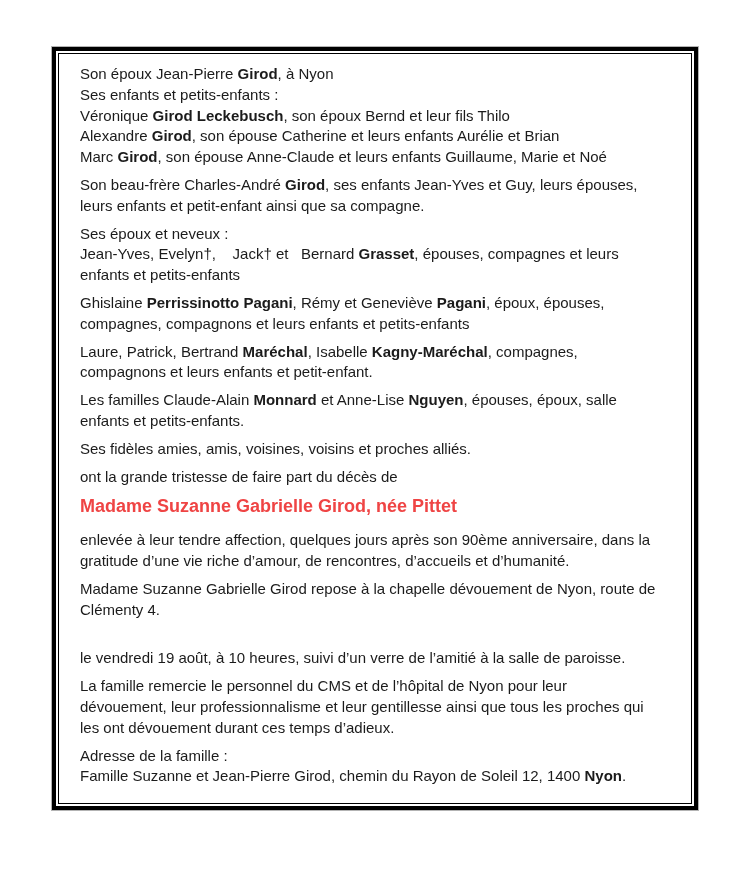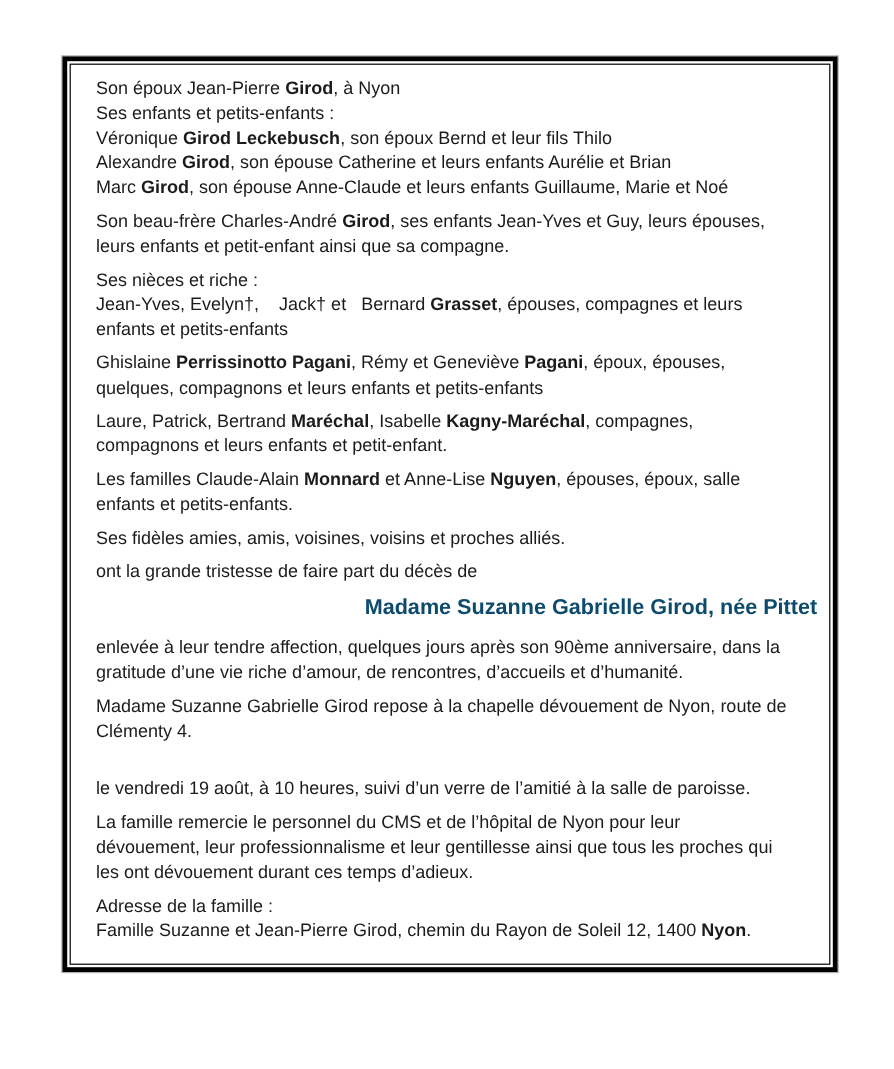--- a/index.html
+++ b/index.html
@@ -36,41 +36,41 @@
     font-size: 15px;
     line-height: 20.8px;
     white-space: pre-wrap;
     color: #1b1b1b;
   }
   .frame-inner p.title {
     margin: 5px 0 11px 0;
     font-size: 18px;
     line-height: 25px;
     font-weight: 700;
-    text-align: right;
+    text-align: left;
     white-space: pre-wrap;
-    color: #0c4a6e;
+    color: #ef4444;
   }
   .frame-inner p:last-child {
     margin-bottom: 4px;
   }
   .bold {
     font-weight: 700;
   }
 </style>
 </head>
 <body style="background: rgb(255, 255, 255); color: rgb(27, 27, 27);">
 
 <div class="frame-outer" style="border-color: rgb(0, 0, 0); box-shadow: rgb(179, 179, 179) 0px 0px 0px 1px;">
   <div class="frame-inner" style="border-color: rgb(0, 0, 0);">
 
   <p class="body"><span>Son époux Jean-Pierre </span><span class="bold">Girod</span><span>, à Nyon</span><br><span>Ses enfants et petits-enfants :</span><br><span>Véronique </span><span class="bold">Girod Leckebusch</span><span>, son époux Bernd et leur fils Thilo</span><br><span>Alexandre </span><span class="bold">Girod</span><span>, son épouse Catherine et leurs enfants Aurélie et Brian</span><br><span>Marc </span><span class="bold">Girod</span><span>, son épouse Anne-Claude et leurs enfants Guillaume, Marie et Noé</span></p>
       <p class="body"><span>Son beau-frère Charles-André </span><span class="bold">Girod</span><span>, ses enfants Jean-Yves et Guy, leurs épouses,</span><br><span>leurs enfants et petit-enfant ainsi que sa compagne.</span></p>
-      <p class="body"><span>Ses nièces et riche :</span><br><span>Jean-Yves, Evelyn†,    Jack† et   Bernard </span><span class="bold">Grasset</span><span>, épouses, compagnes et leurs</span><br><span>enfants et petits-enfants</span></p>
-      <p class="body"><span>Ghislaine </span><span class="bold">Perrissinotto Pagani</span><span>, Rémy et Geneviève </span><span class="bold">Pagani</span><span>, époux, épouses,</span><br><span>quelques, compagnons et leurs enfants et petits-enfants</span></p>
+      <p class="body"><span>Ses époux et neveux :</span><br><span>Jean-Yves, Evelyn†,    Jack† et   Bernard </span><span class="bold">Grasset</span><span>, épouses, compagnes et leurs</span><br><span>enfants et petits-enfants</span></p>
+      <p class="body"><span>Ghislaine </span><span class="bold">Perrissinotto Pagani</span><span>, Rémy et Geneviève </span><span class="bold">Pagani</span><span>, époux, épouses,</span><br><span>compagnes, compagnons et leurs enfants et petits-enfants</span></p>
       <p class="body"><span>Laure, Patrick, Bertrand </span><span class="bold">Maréchal</span><span>, Isabelle </span><span class="bold">Kagny-Maréchal</span><span>, compagnes,</span><br><span>compagnons et leurs enfants et petit-enfant.</span></p>
       <p class="body"><span>Les familles Claude-Alain </span><span class="bold">Monnard</span><span> et Anne-Lise </span><span class="bold">Nguyen</span><span>, épouses, époux, salle</span><br><span>enfants et petits-enfants.</span></p>
       <p class="body"><span>Ses fidèles amies, amis, voisines, voisins et proches alliés.</span></p>
       <p class="body"><span>ont la grande tristesse de faire part du décès de</span></p>
       <p class="title"><span class="bold">Madame Suzanne Gabrielle Girod, née Pittet</span></p>
       <p class="body"><span>enlevée à leur tendre affection, quelques jours après son 90ème anniversaire, dans la</span><br><span>gratitude d’une vie riche d’amour, de rencontres, d’accueils et d’humanité.</span></p>
       <p class="body"><span>Madame Suzanne Gabrielle Girod repose à la chapelle dévouement de Nyon, route de</span><br><span>Clémenty 4.</span></p>
       <p class="body"><br><span>le vendredi 19 août, à 10 heures, suivi d’un verre de l’amitié à la salle de paroisse.</span></p>
       <p class="body"><span>La famille remercie le personnel du CMS et de l’hôpital de Nyon pour leur</span><br><span>dévouement, leur professionnalisme et leur gentillesse ainsi que tous les proches qui</span><br><span>les ont dévouement durant ces temps d’adieux.</span></p>
       <p class="body"><span>Adresse de la famille :</span><br><span>Famille Suzanne et Jean-Pierre Girod, chemin du Rayon de Soleil 12, 1400 </span><span class="bold">Nyon</span><span>.</span></p>

